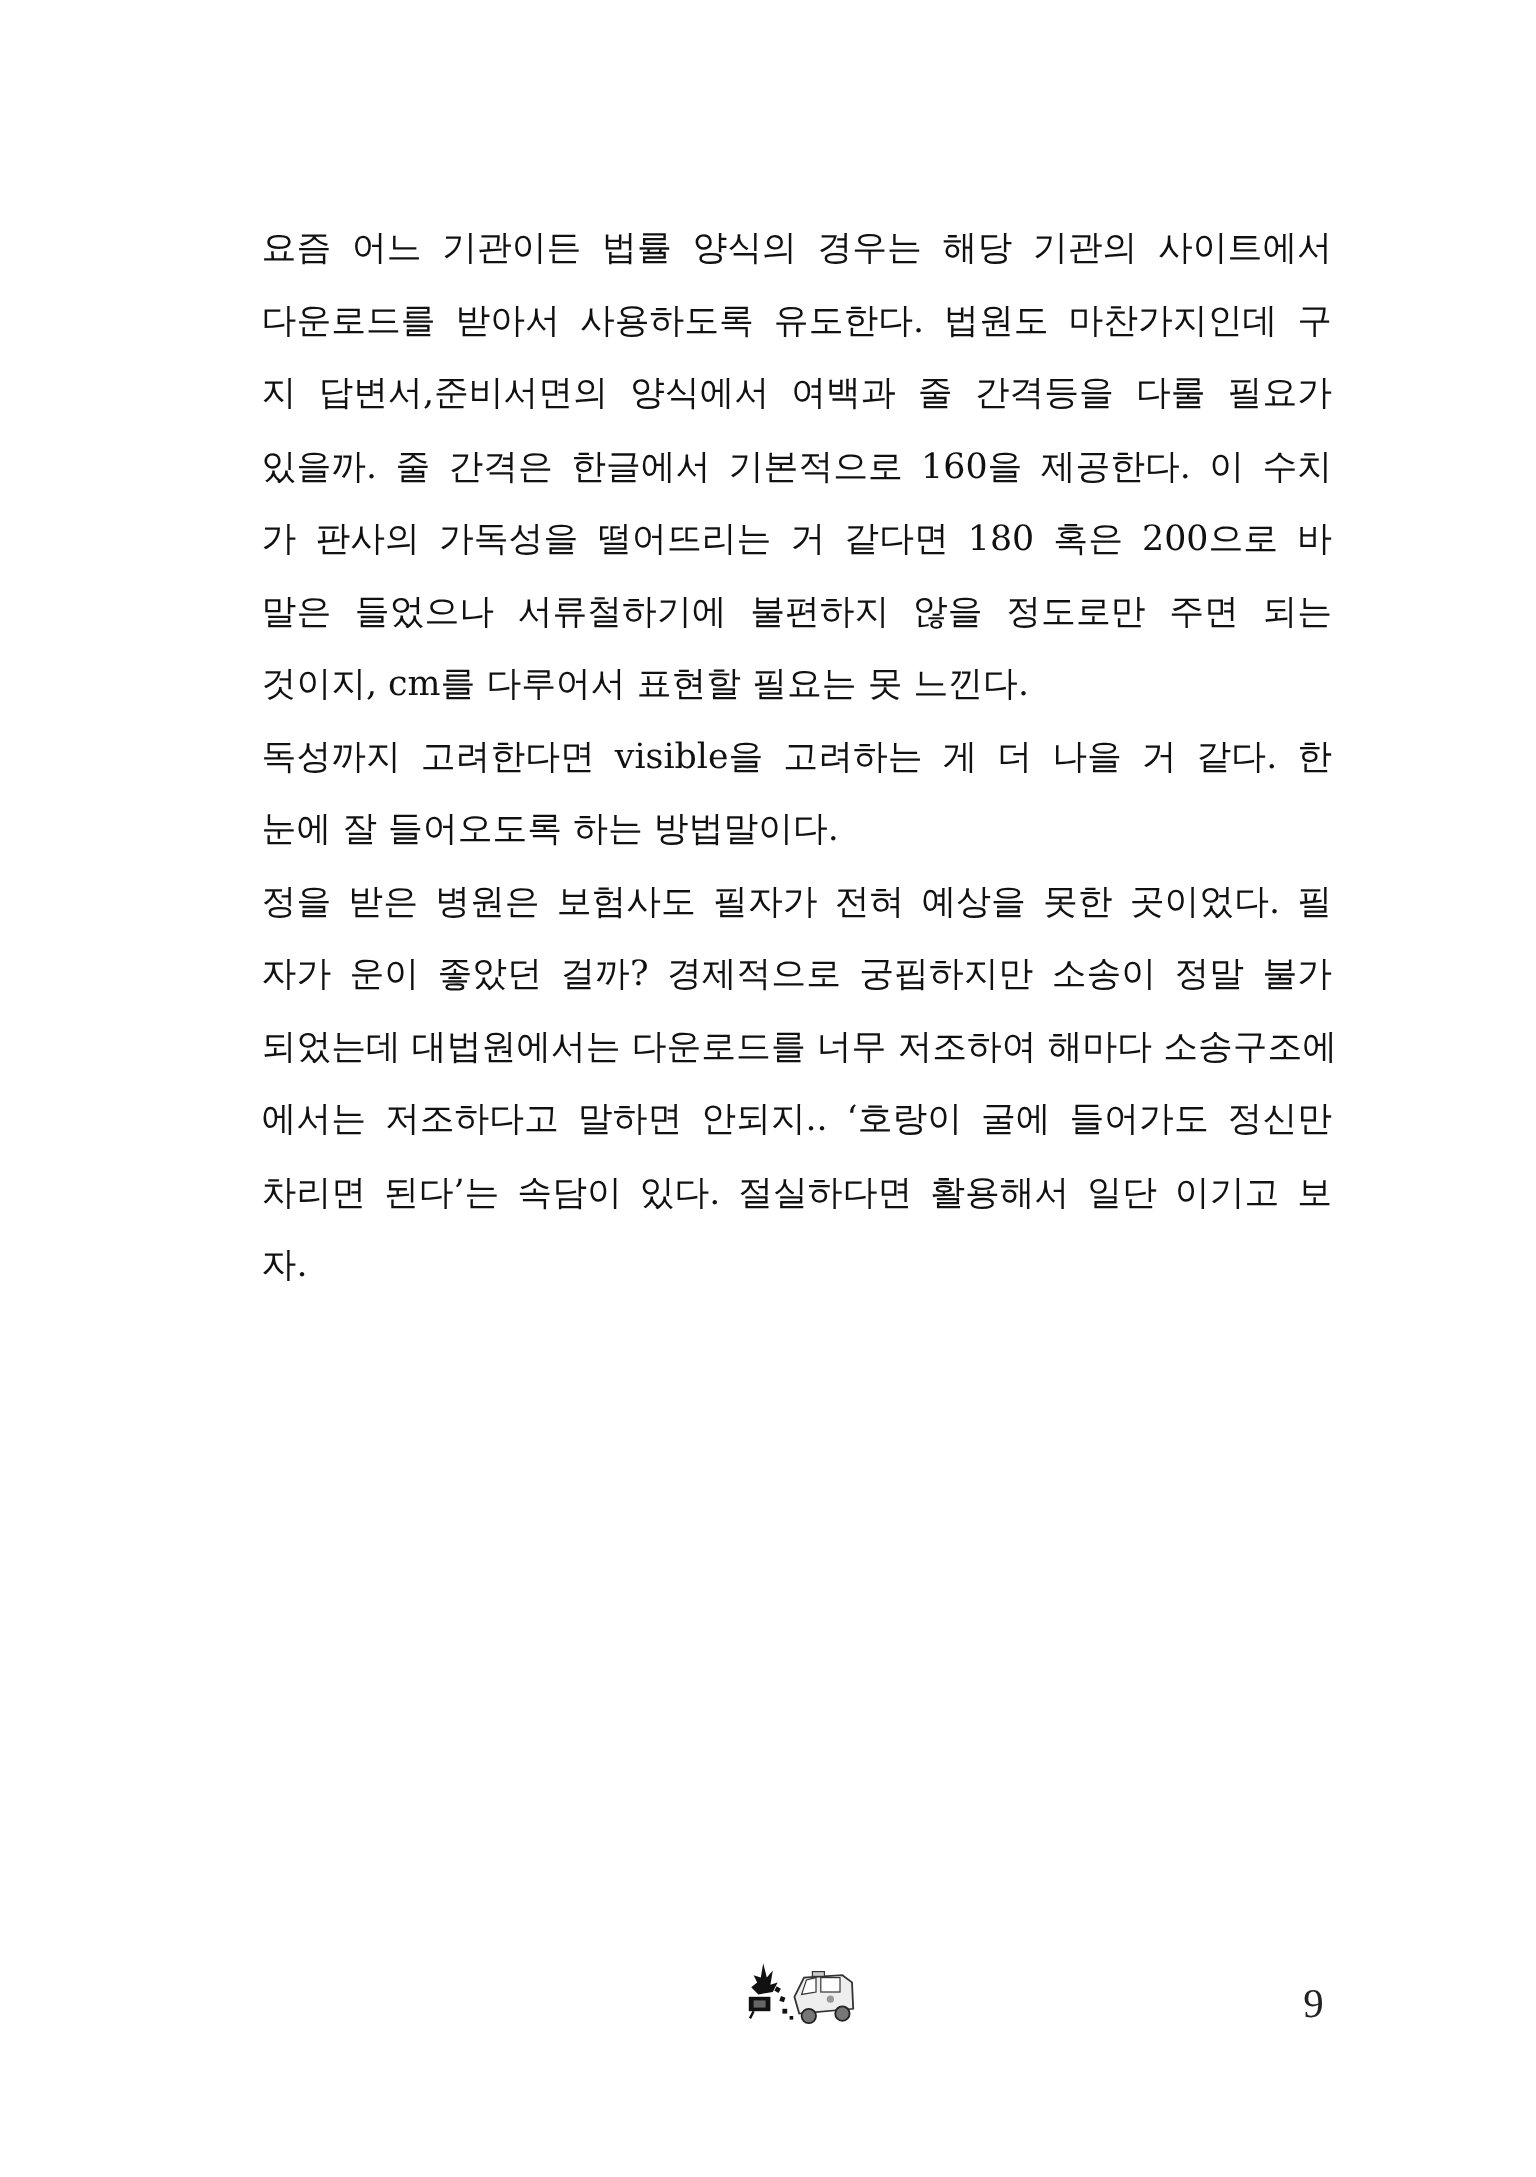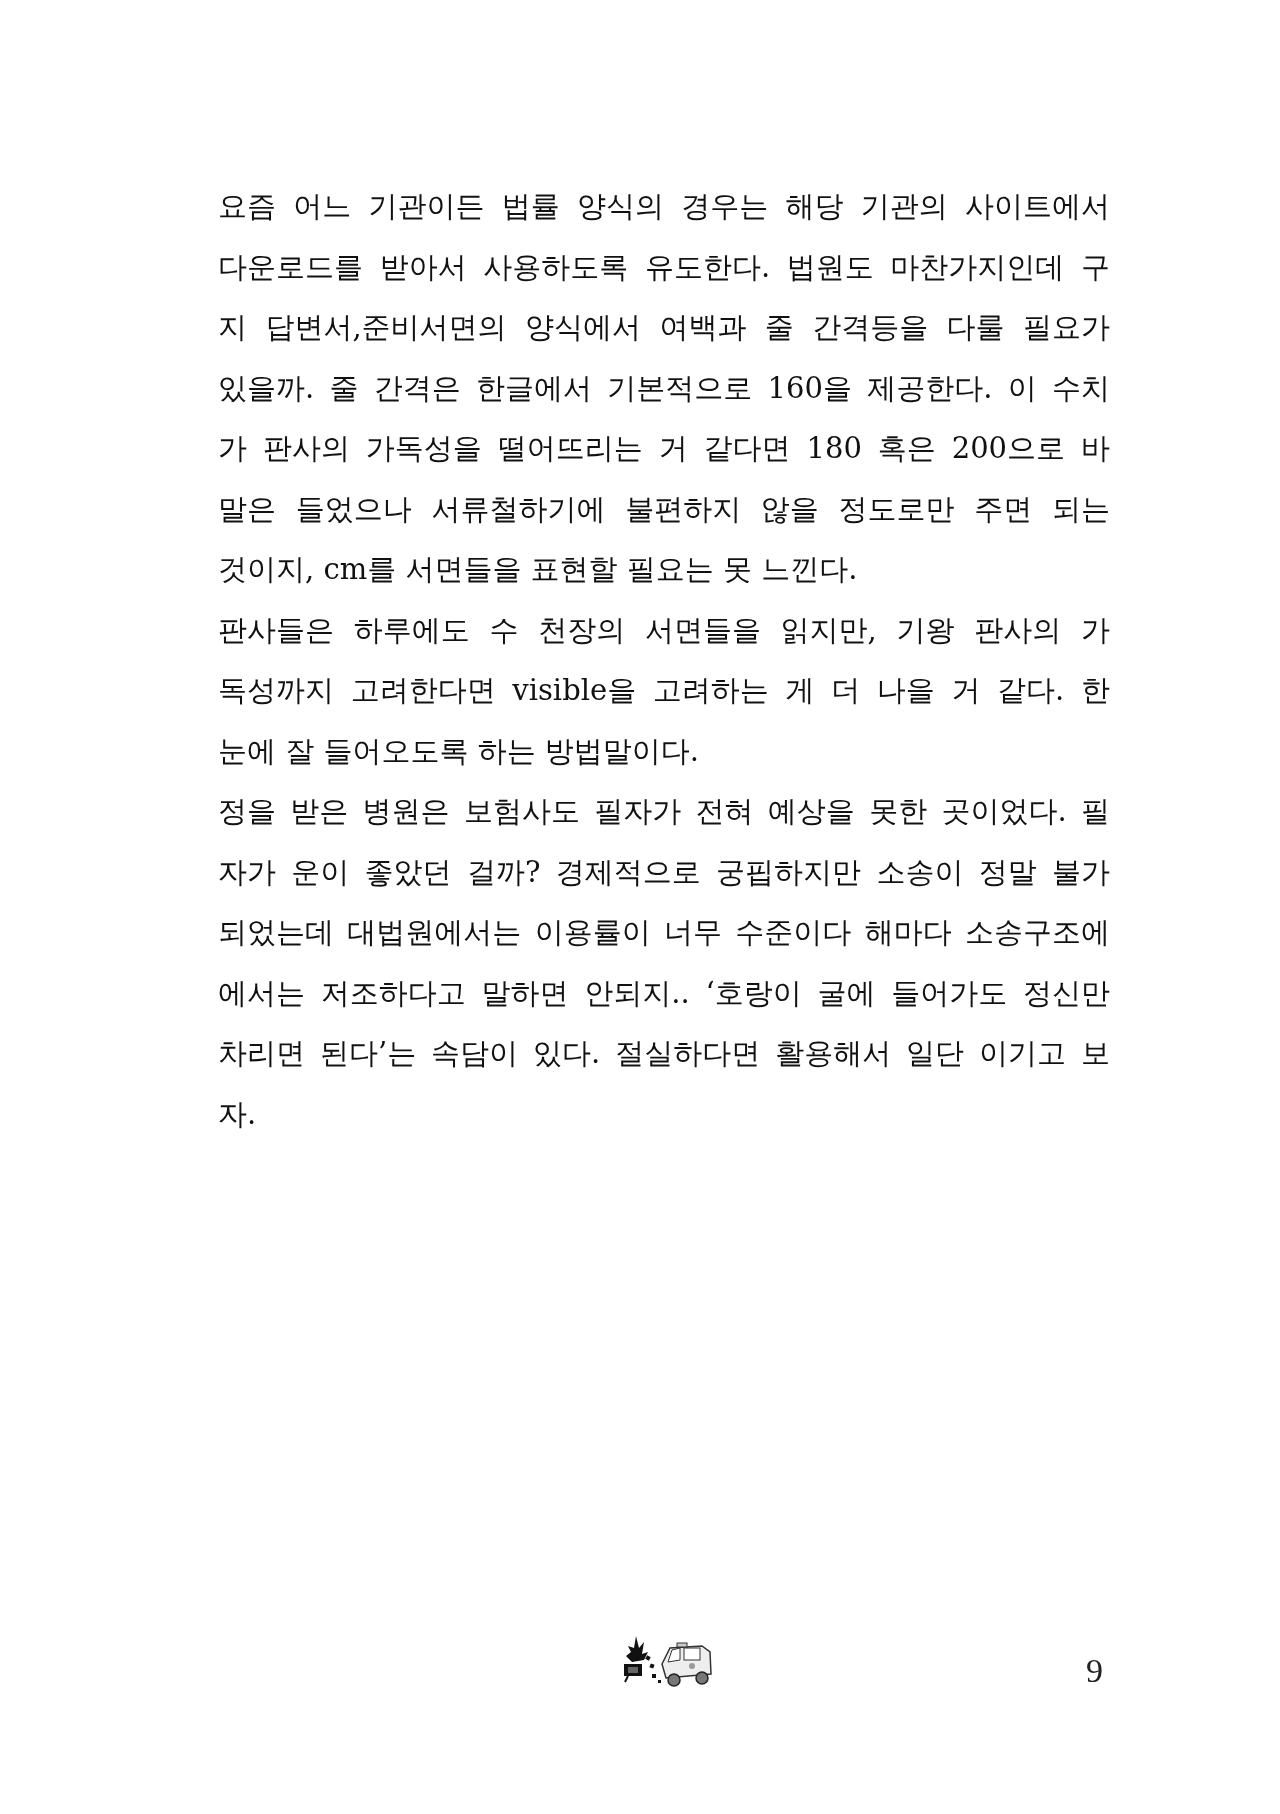--- a/index.html
+++ b/index.html
@@ -23,27 +23,26 @@
 <body>
 
 <div class="page">
   <div class="body-text">
     <span class="line">요즘 어느 기관이든 법률 양식의 경우는 해당 기관의 사이트에서</span>
     <span class="line">다운로드를 받아서 사용하도록 유도한다. 법원도 마찬가지인데 구</span>
     <span class="line">지 답변서,준비서면의 양식에서 여백과 줄 간격등을 다룰 필요가</span>
     <span class="line">있을까. 줄 간격은 한글에서 기본적으로 160을 제공한다. 이 수치</span>
     <span class="line">가 판사의 가독성을 떨어뜨리는 거 같다면 180 혹은 200으로 바</span>
     <span class="line">말은 들었으나 서류철하기에 불편하지 않을 정도로만 주면 되는</span>
-    <span class="line last">것이지, cm를 서면들을 표현할 필요는 못 느낀다.</span>
-    <span class="line">  판사들은 하루에도 수 천장의 서면들을 읽지만, 기왕 판사의 가</span>
+    <span class="line last">것이지, cm를 다루어서 표현할 필요는 못 느낀다.</span>
     <span class="line">독성까지 고려한다면 visible을 고려하는 게 더 나을 거 같다. 한</span>
     <span class="line last">눈에 잘 들어오도록 하는 방법말이다.</span>
     <span class="line">정을 받은 병원은 보험사도 필자가 전혀 예상을 못한 곳이었다. 필</span>
     <span class="line">자가 운이 좋았던 걸까? 경제적으로 궁핍하지만 소송이 정말 불가</span>
-    <span class="line">되었는데 대법원에서는 이용률이 너무 수준이다 해마다 소송구조에</span>
+    <span class="line">되었는데 대법원에서는 다운로드를 너무 저조하여 해마다 소송구조에</span>
     <span class="line">에서는 저조하다고 말하면 안되지.. ‘호랑이 굴에 들어가도 정신만</span>
     <span class="line">차리면 된다’는 속담이 있다. 절실하다면 활용해서 일단 이기고 보</span>
     <span class="line last">자.</span>
   </div>
 
   <div class="footer-art">
     <svg width="92" height="60" viewBox="0 0 92 60">
 
       <polygon points="14,2 17,14 22,8 20,20 26,18 22,26 10,28 4,22 9,18 6,12 12,14" fill="#111"></polygon>
       <rect x="2" y="30" width="18" height="12" fill="#111"></rect>

